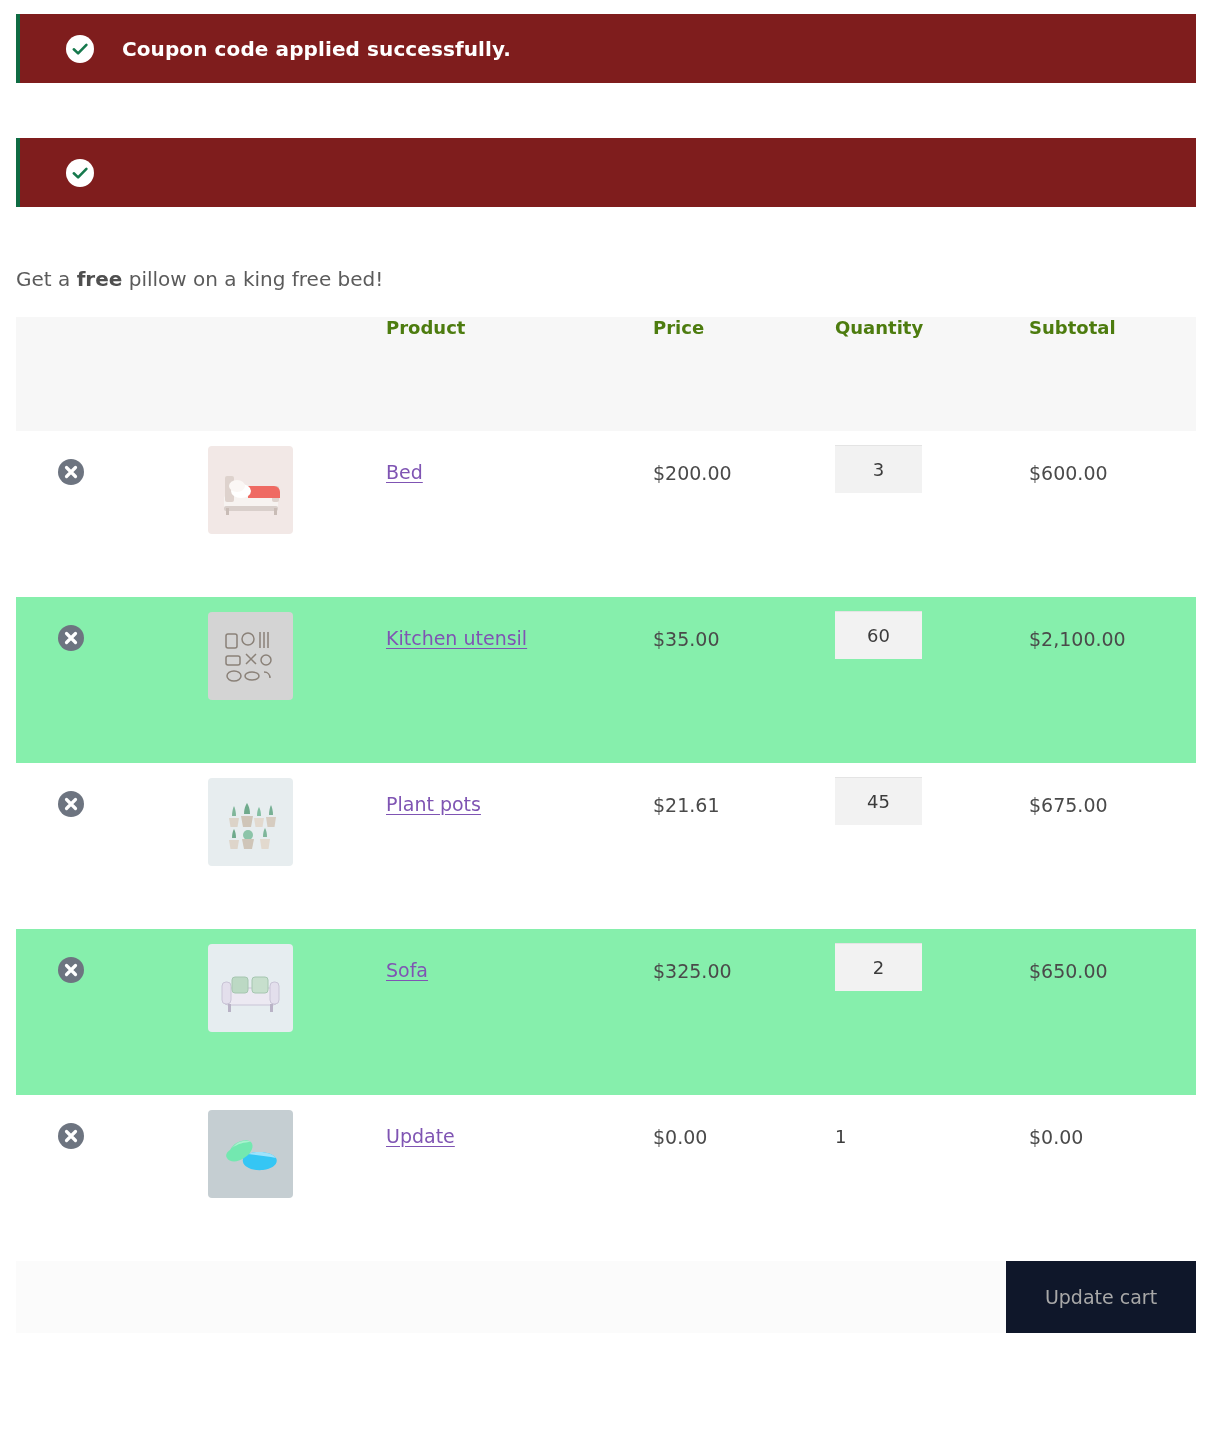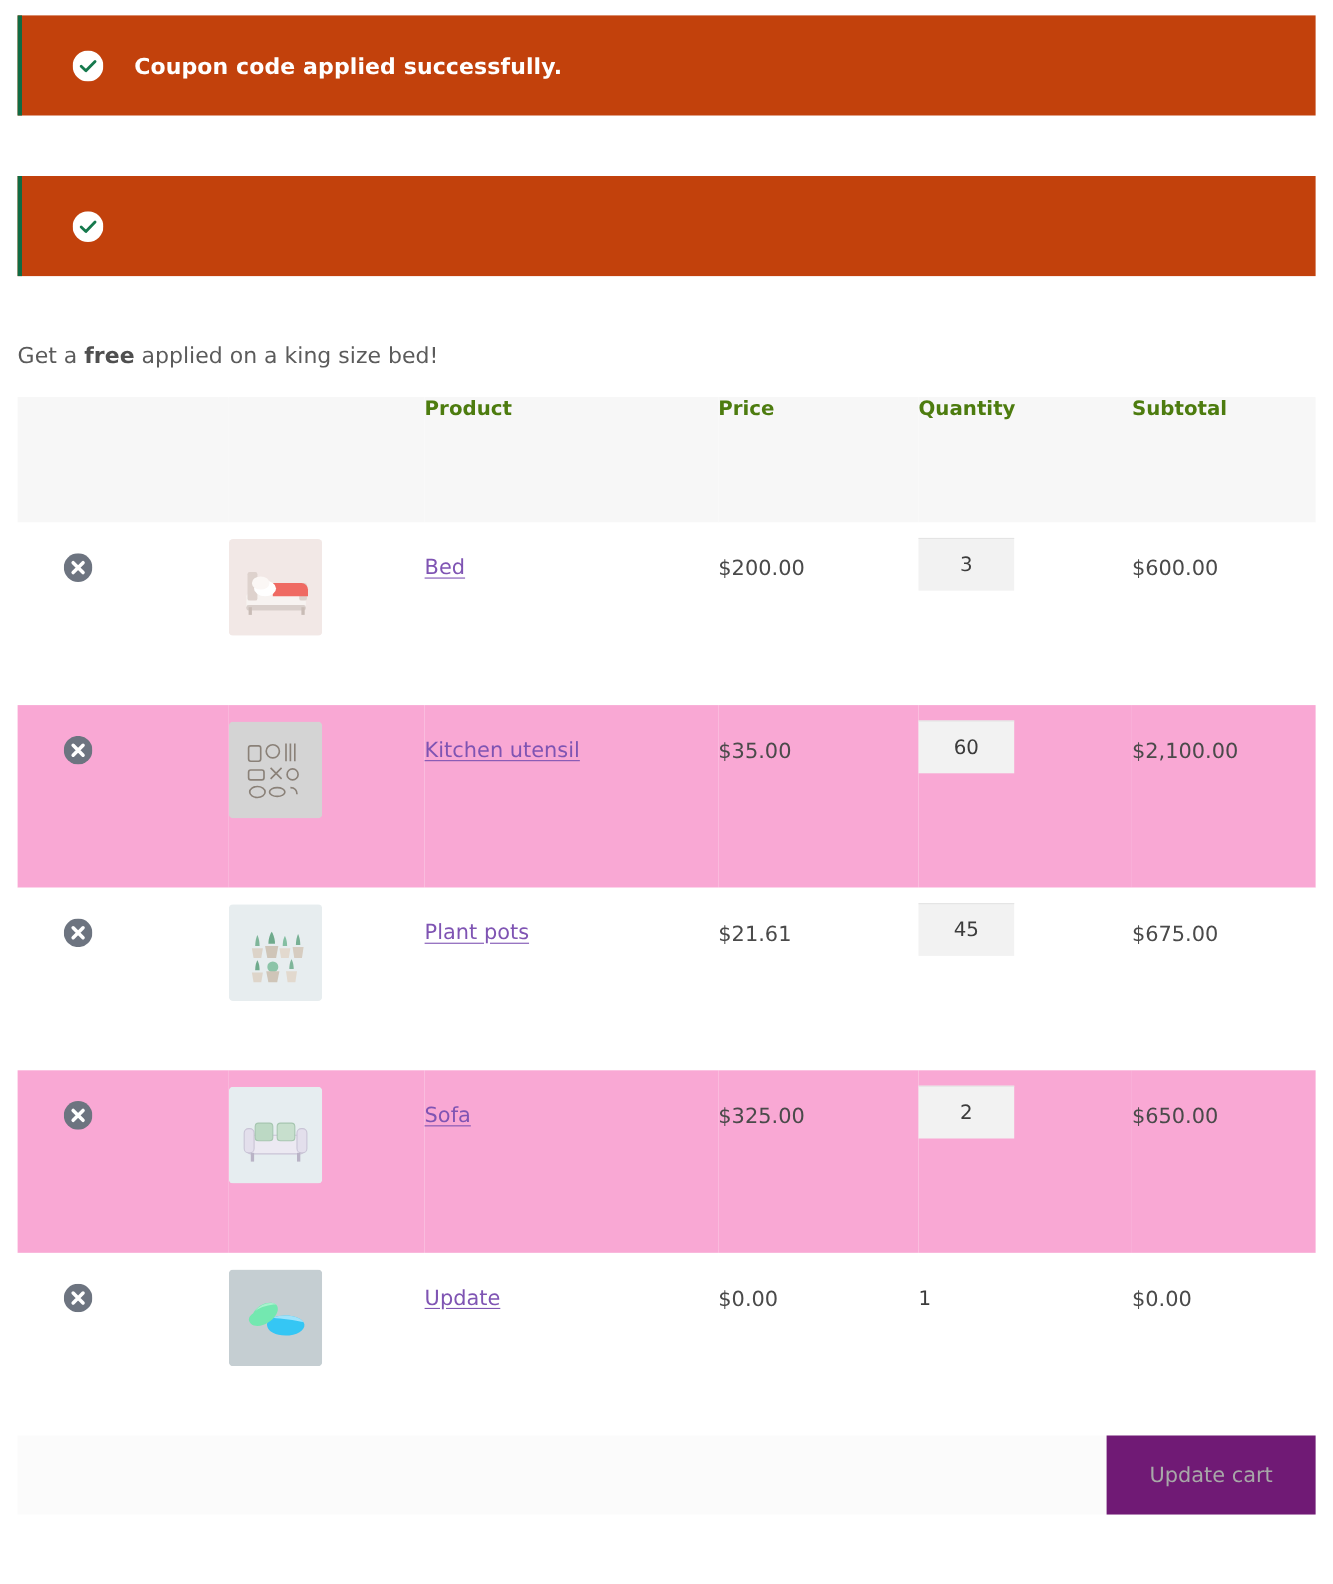--- a/index.html
+++ b/index.html
@@ -7,23 +7,23 @@
     width: 1212px;
     background: #ffffff;
     font-family: "DejaVu Sans", "Liberation Sans", sans-serif;
   }
   body { padding: 0; }
 
   
   .notice-wrap { padding: 0 16px; }
   .notice {
     position: relative;
-    background: #c2410c;
+    background: #7f1d1d;
     color: #ffffff;
-    height: 91px;
+    height: 69px;
     display: flex;
     align-items: center;
     padding-left: 56px;
     border-left: 4px solid #0f6b43;
   }
   .notice-1 { margin-top: 14px; }
   .notice-2 { margin-top: 55px; }
   .notice .check-icon {
     position: absolute;
     left: 46px;
@@ -70,21 +70,21 @@
     padding: 0;
   }
   .col-remove { width: 192px; }
   .col-thumb  { width: 178px; }
   .col-prod   { width: 267px; }
   .col-price  { width: 182px; }
   .col-qty    { width: 194px; }
   .col-sub    { width: 167px; }
 
   tbody tr { background: #ffffff; }
-  tbody tr.alt { background: #f9a8d4; }
+  tbody tr.alt { background: #86efac; }
   tbody td { height: 166px; padding: 0; vertical-align: top; }
 
   .remove-btn {
     display: block;
     width: 26px; height: 26px;
     margin: 28px 0 0 42px;
     border: 0; padding: 0;
     background: none;
     cursor: pointer;
   }
@@ -160,21 +160,21 @@
     border: 0;
     font-size: 19px;
     font-weight: 700;
     color: #2e2e2e;
     font-family: inherit;
     cursor: pointer;
   }
   .spacer { flex: 1; }
   .update-btn {
     width: 190px;
-    background: #701a75;
+    background: #0f172a;
     border: 0;
     font-size: 19px;
     color: #a8a8a8;
     font-family: inherit;
     cursor: default;
   }
 </style>
 </head>
 <body>
 
@@ -194,21 +194,21 @@
     <span class="check-icon">
       <svg viewBox="0 0 28 28" width="28" height="28">
         <circle cx="14" cy="14" r="14" fill="#ffffff"></circle>
         <path d="M7.8 14.3 L12.1 18.4 L20.4 9.9" fill="none" stroke="#16794d" stroke-width="2.6" stroke-linecap="round" stroke-linejoin="round"></path>
       </svg>
     </span>
   </div>
 
 </div>
 
-<div class="promo"><span>Get a </span><b>free</b><span> applied on a king size bed!</span></div>
+<div class="promo"><span>Get a </span><b>free</b><span> pillow on a king free bed!</span></div>
 
 <div class="cart-wrap">
 <table class="cart">
   <colgroup>
     <col class="col-remove">
         <col class="col-thumb">
         <col class="col-prod">
     <col class="col-price">
         <col class="col-qty">
         <col class="col-sub">

